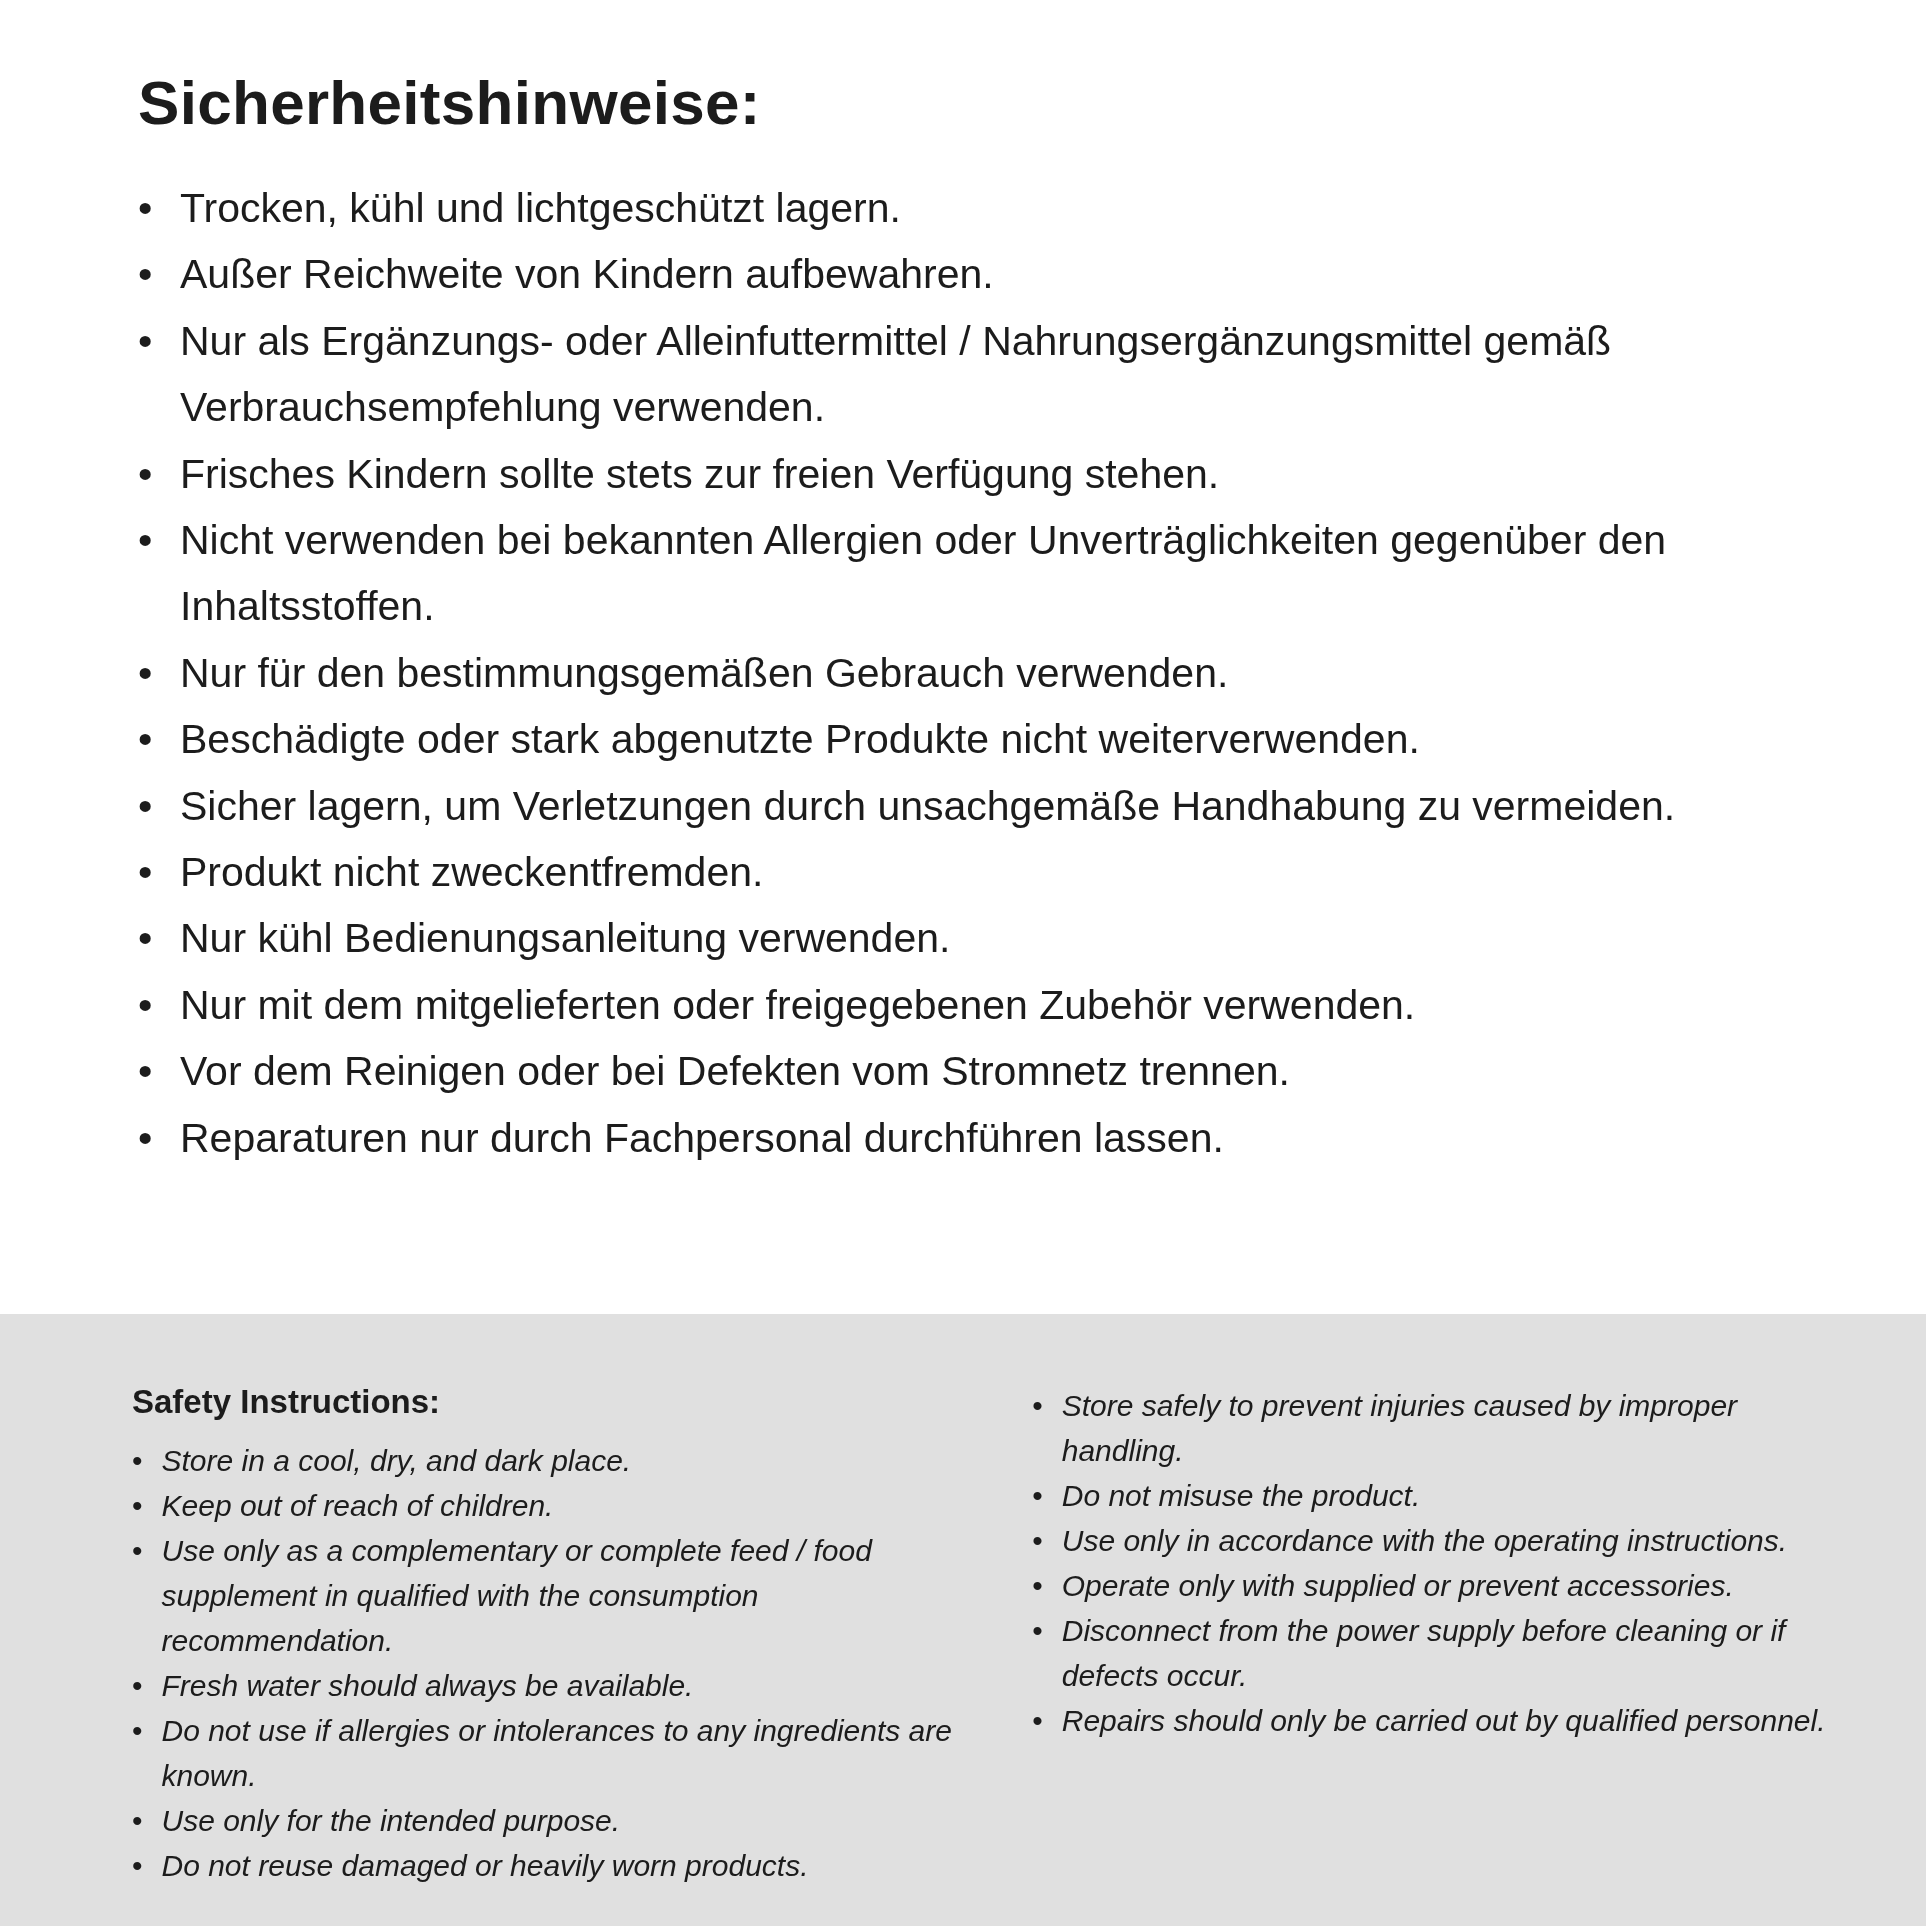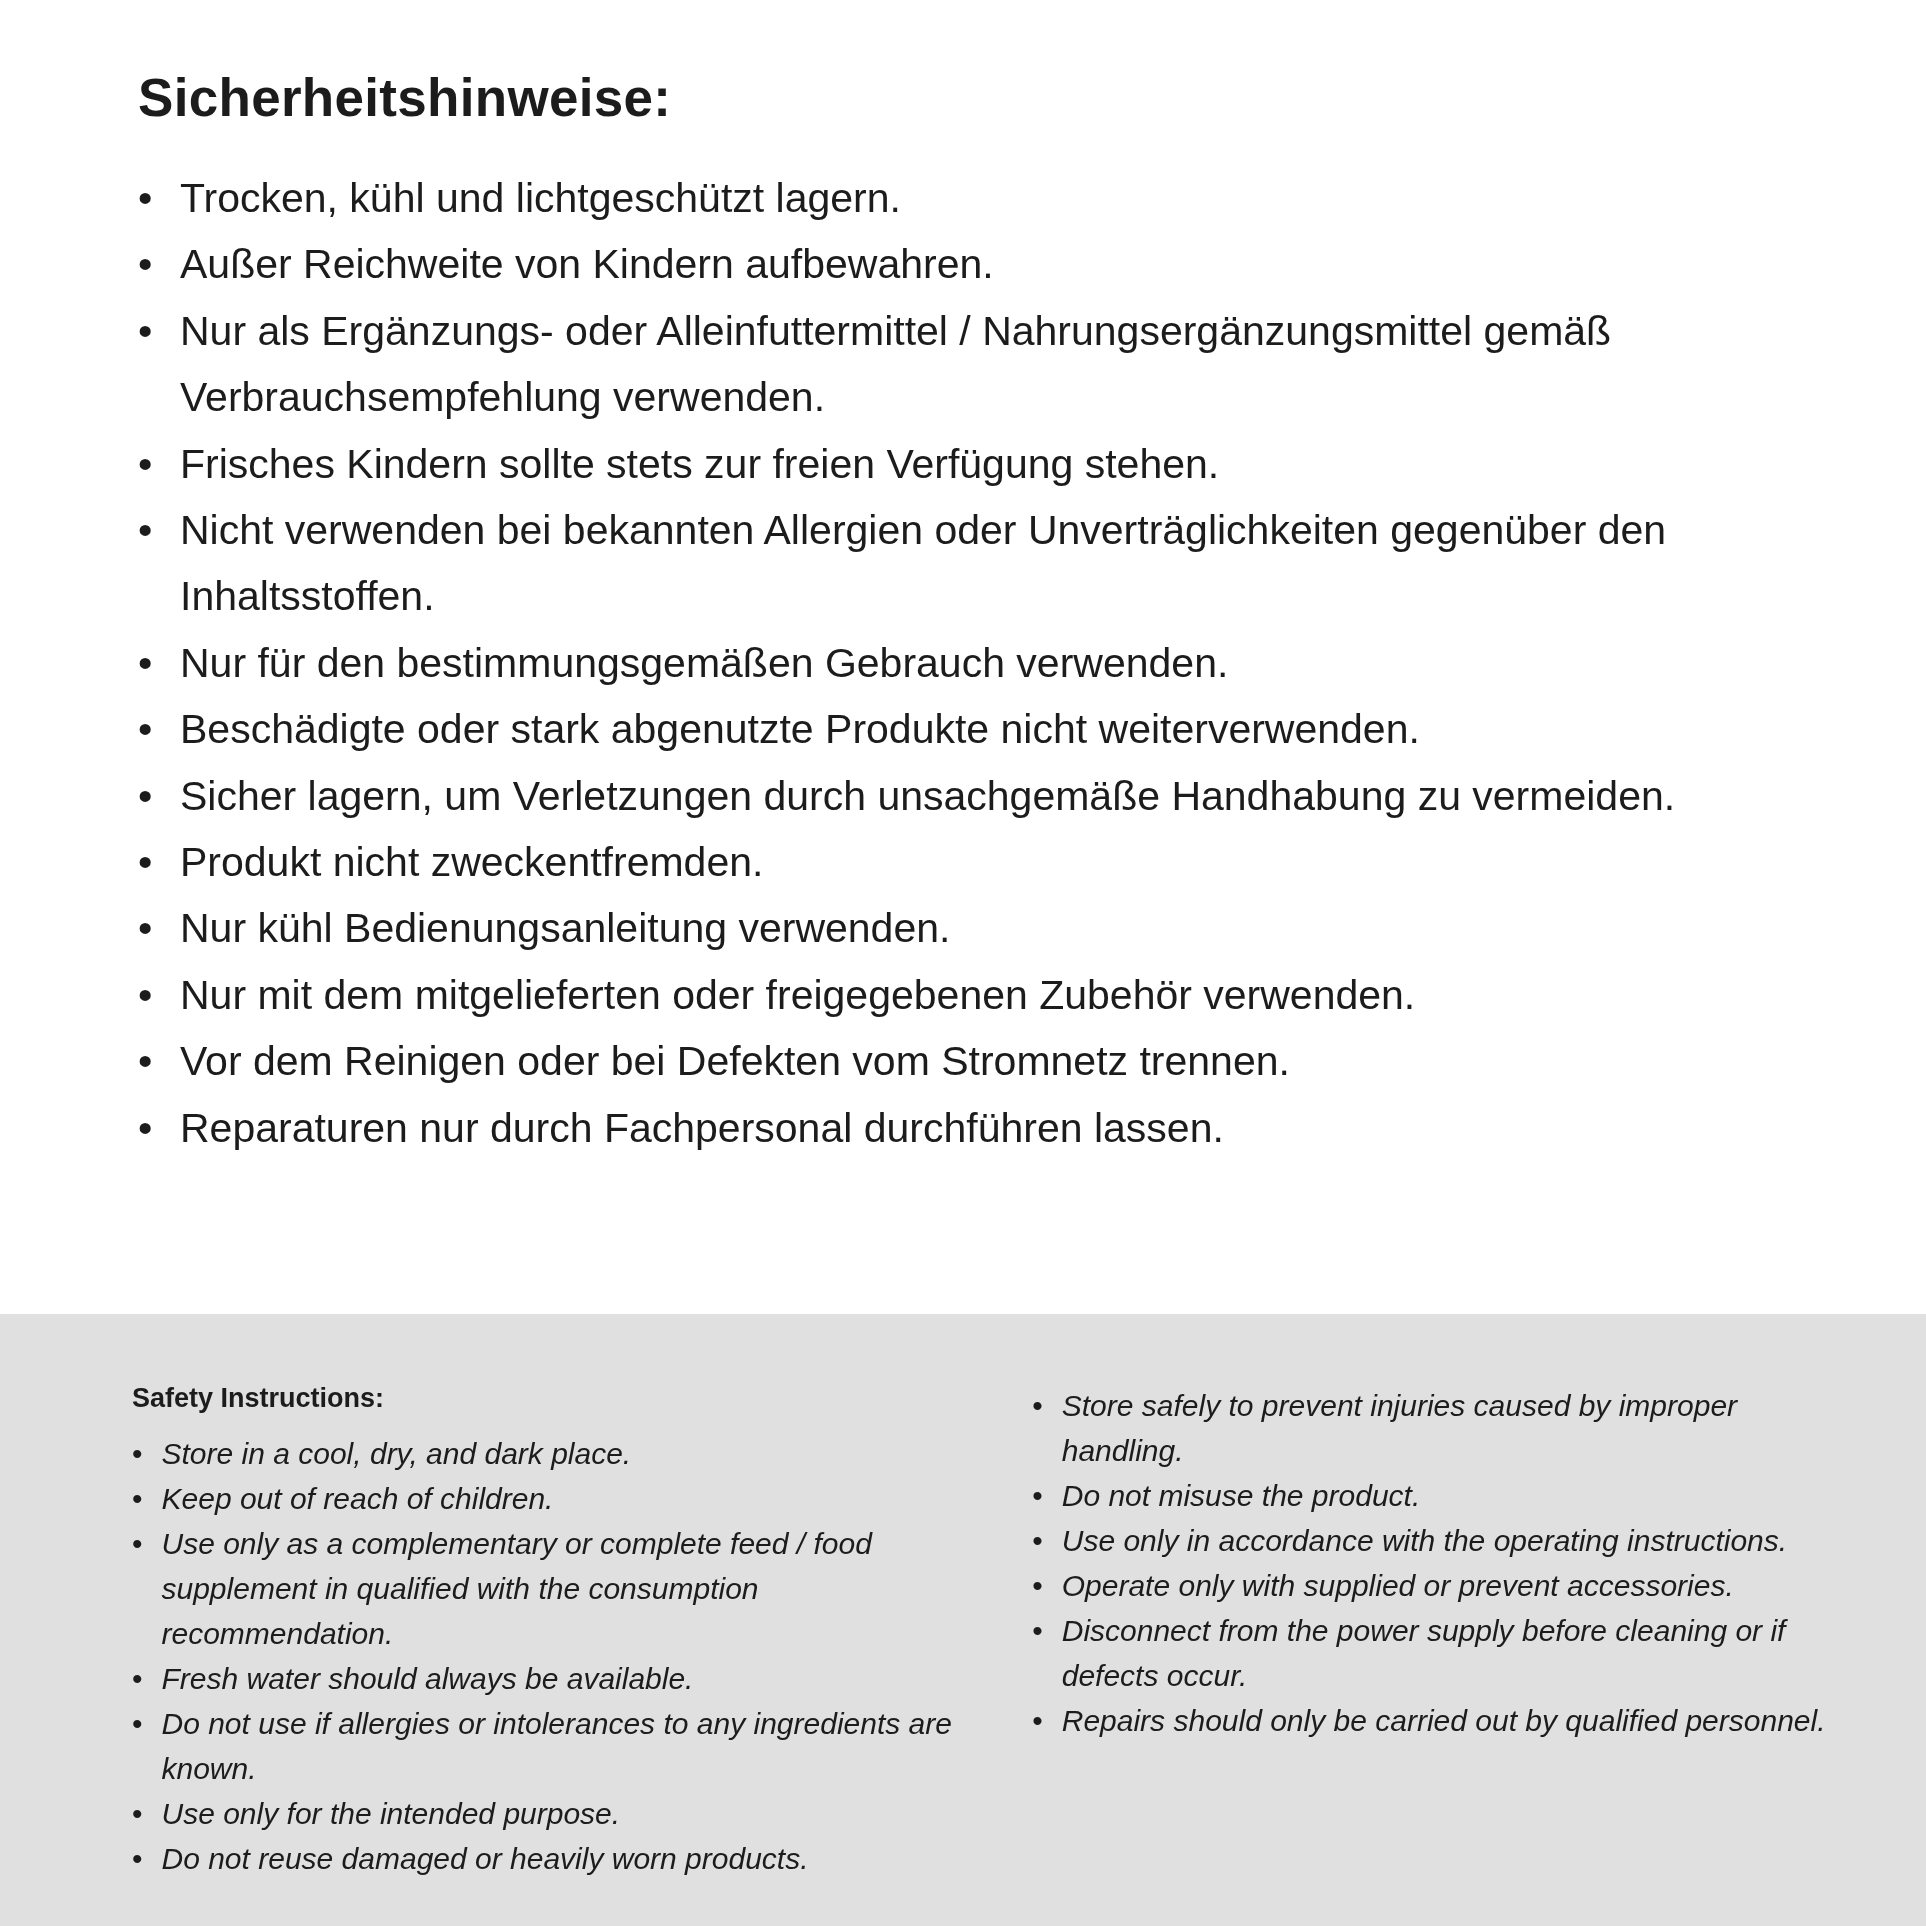--- a/index.html
+++ b/index.html
@@ -15,21 +15,21 @@
     position: relative;
     overflow: hidden;
   }
 
   
   .german-section {
     padding: 67px 103px 0 138px;
     box-sizing: border-box;
   }
   .german-heading {
-    font-size: 53px;
+    font-size: 62px;
     font-weight: 700;
     margin: 0 0 37px 0;
     letter-spacing: 0.3px;
   }
   .g-list {
     width: 1695px;
   }
   .g-item {
     display: flex;
     font-size: 41px;
@@ -55,21 +55,21 @@
     padding: 69px 90px 0 132px;
     display: flex;
     gap: 58px;
   }
   .e-col {
     box-sizing: border-box;
   }
   .e-col-left  { width: 854px; }
   .e-col-right { width: 815px; }
   .english-heading {
-    font-size: 27px;
+    font-size: 33px;
     font-weight: 700;
     margin: 0 0 16.7px 0;
   }
   .e-item {
     display: flex;
     font-size: 30px;
     line-height: 1.5;
   }
   .e-marker {
     flex: none;

